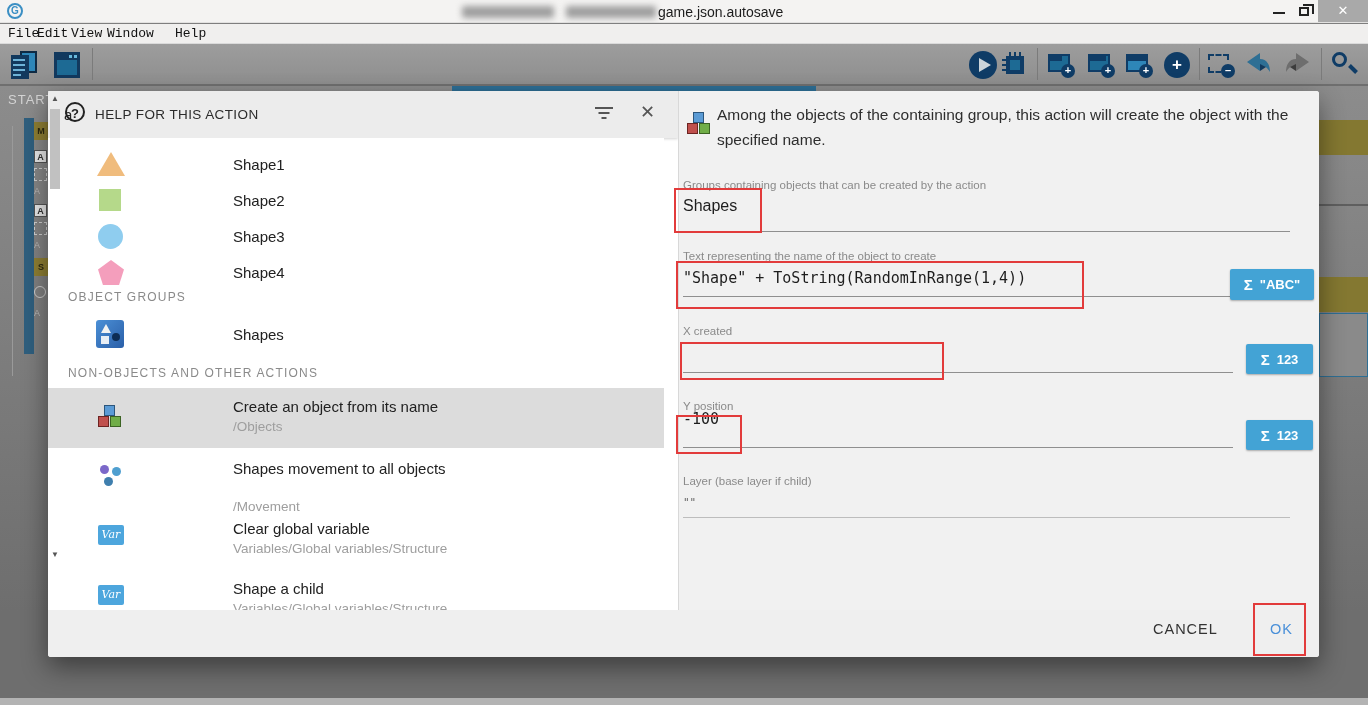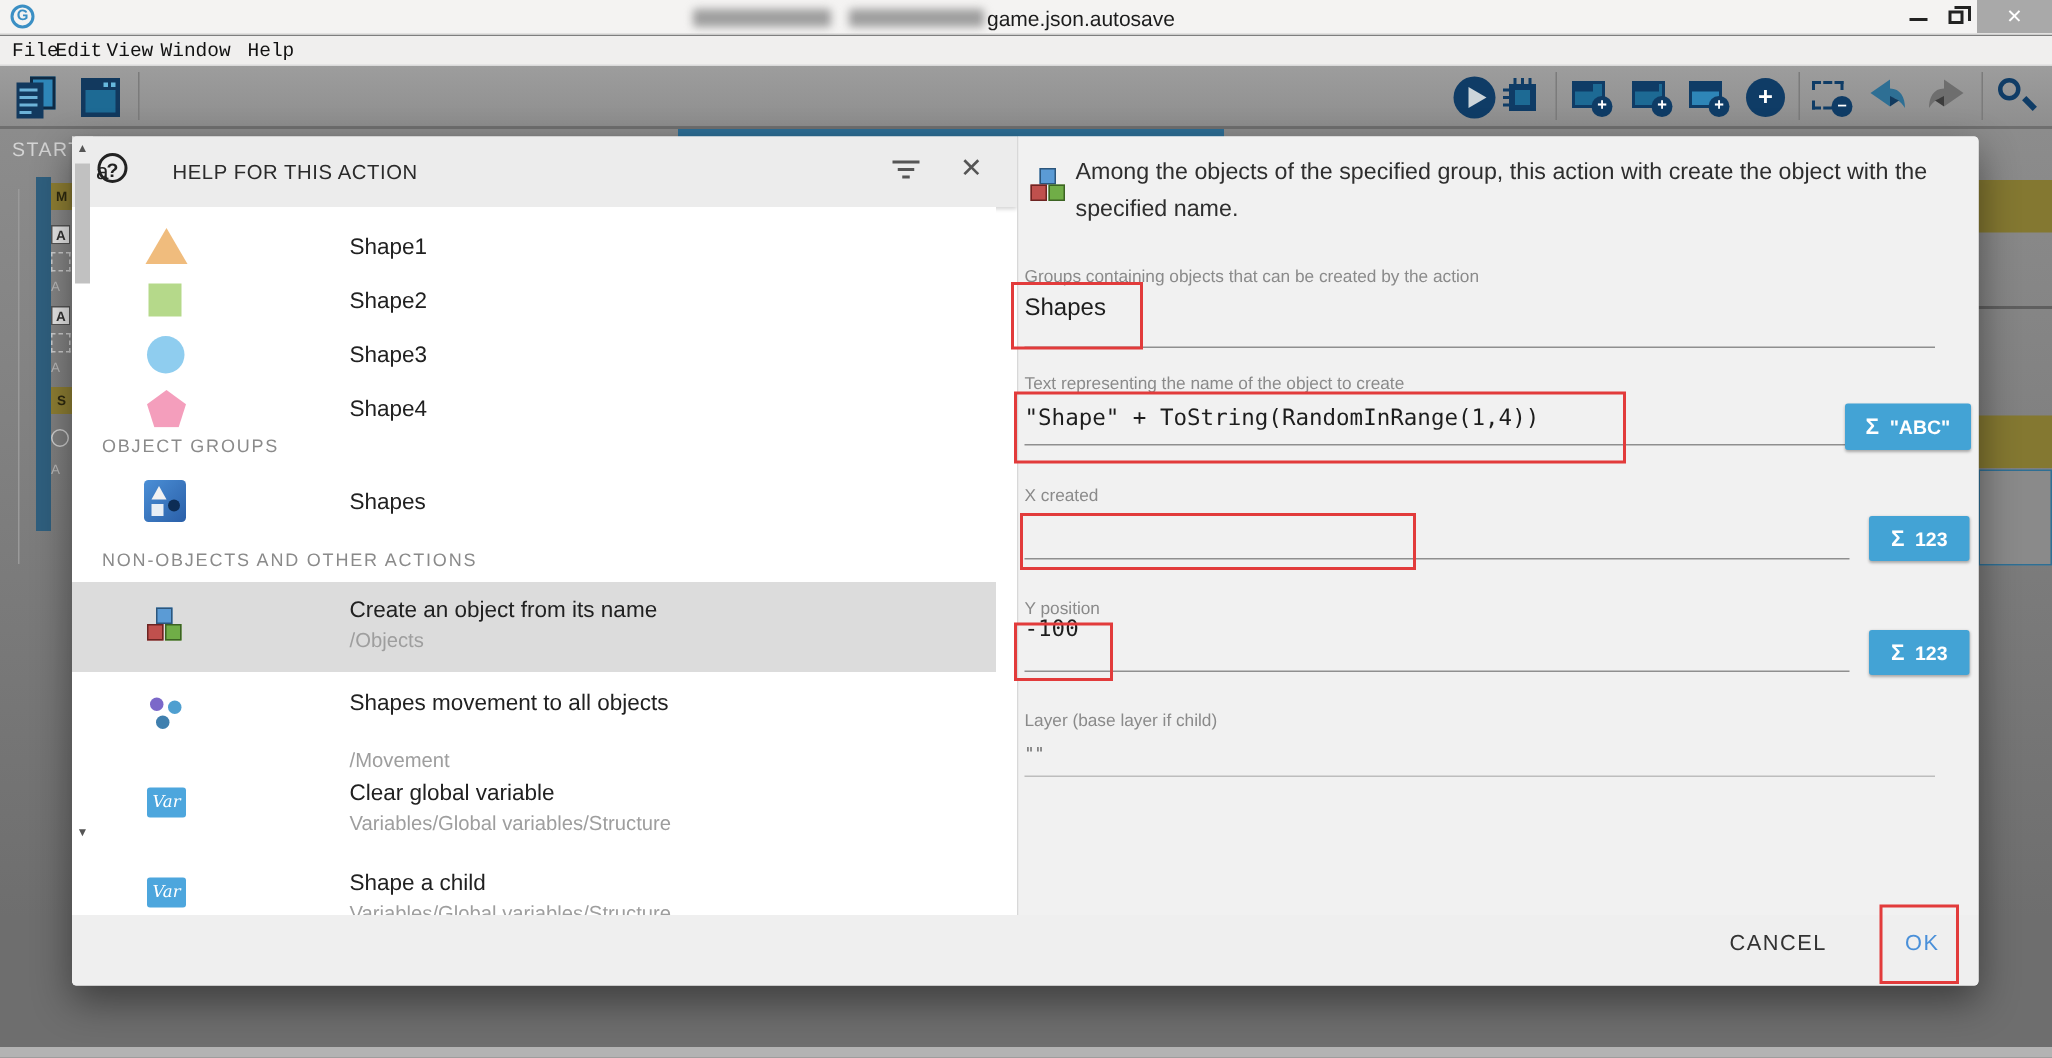--- a/index.html
+++ b/index.html
@@ -105,21 +105,21 @@
   .fld-label { position:absolute; left:635px; font-size:11.5px; color:#8a8a8a; }
   .fld-value { position:absolute; left:635px; font-size:16px; color:#1d1d1d; }
   .mono { font-family:"DejaVu Sans Mono",monospace; font-size:15px; }
   .fld-line { position:absolute; left:635px; height:1px; background:#8f8f8f; }
   .sigma-btn { position:absolute; background:#43a3d5; border-radius:2px; color:#fff; font-weight:bold;
                box-shadow:0 1px 2px rgba(0,0,0,.3); display:flex; align-items:center; justify-content:center; gap:7px; }
   .sigma-btn .sg { font-size:15px; } .sigma-btn .lb { font-size:13px; }
 
   #footer { left:0; top:519px; width:1271px; height:47px; background:#efefef; border-radius:0 0 3px 3px; }
   #help-icon { position:absolute; left:17px; top:11px; width:20px; height:20px; border:2px solid #222; border-radius:50%; color:#222; font-size:13px; font-weight:bold; text-align:center; line-height:19px; }
-  #help-label { position:absolute; left:47px; top:16px; font-size:13.5px; color:#2b2b2b; letter-spacing:.4px;margin-left:20px; }
+  #help-label { position:absolute; left:47px; top:16px; font-size:13.5px; color:#2b2b2b; letter-spacing:.4px; }
   #cancel-btn { position:absolute; left:1105px; top:530px; font-size:14.5px; color:#333; letter-spacing:1px; }
   #ok-btn { position:absolute; left:1222px; top:530px; font-size:14.5px; color:#4a90d9; letter-spacing:1px; }
 
   .red-box { position:absolute; border:2px solid #e23b3b; z-index:6; }
 </style>
 </head>
 <body>
 
 <div id="titlebar" class="abs">
   <div id="gd-logo" class="abs">G</div>
@@ -133,21 +133,21 @@
       <i></i>
     </div>
   <div id="btn-close" class="abs">✕</div>
 </div>
 
 <div id="menubar" class="abs">
   <span class="menu-item" style="left:8px">File</span>
   <span class="menu-item" style="left:37px">Edit</span>
   <span class="menu-item" style="left:71px">View</span>
   <span class="menu-item" style="left:107px">Window</span>
-  <span class="menu-item" style="left:165px">Help</span>
+  <span class="menu-item" style="left:175px">Help</span>
 </div>
 
 <div id="toolbar" class="abs">
   <div class="tb ico-doc" style="left:10px">
     <div class="p1"></div>
       <div class="p2">
         <i style="top:4px"></i>
         <i style="top:9px"></i>
         <i style="top:14px"></i>
         <i style="top:19px;width:8px"></i>
@@ -306,21 +306,21 @@
     <div id="scroll-thumb"></div>
     <span class="scroll-arrow" style="top:459px">▼</span>
   </div>
 
   <div id="right-panel" class="abs"></div>
   <div class="cubes abs" style="left:638px;top:20px">
       <i class="c1"></i>
       <i class="c2"></i>
       <i class="c3"></i>
     </div>
-  <div id="desc-text" class="abs">Among the objects of the specified group, this action with create the object with the specified name.</div>
+  <div id="desc-text" class="abs">Among the objects of the containing group, this action will create the object with the specified name.</div>
 
   <span class="fld-label" style="top:88px">Groups containing objects that can be created by the action</span>
   <span class="fld-value" style="top:106px">Shapes</span>
   <div class="fld-line" style="top:140px;width:607px"></div>
 
   <span class="fld-label" style="top:159px">Text representing the name of the object to create</span>
   <span class="fld-value mono" style="top:178px">"Shape" + ToString(RandomInRange(1,4))</span>
   <div class="fld-line" style="top:205px;width:550px"></div>
   <div class="sigma-btn" style="left:1182px;top:178px;width:84px;height:31px">
     <span class="sg">Σ</span>

